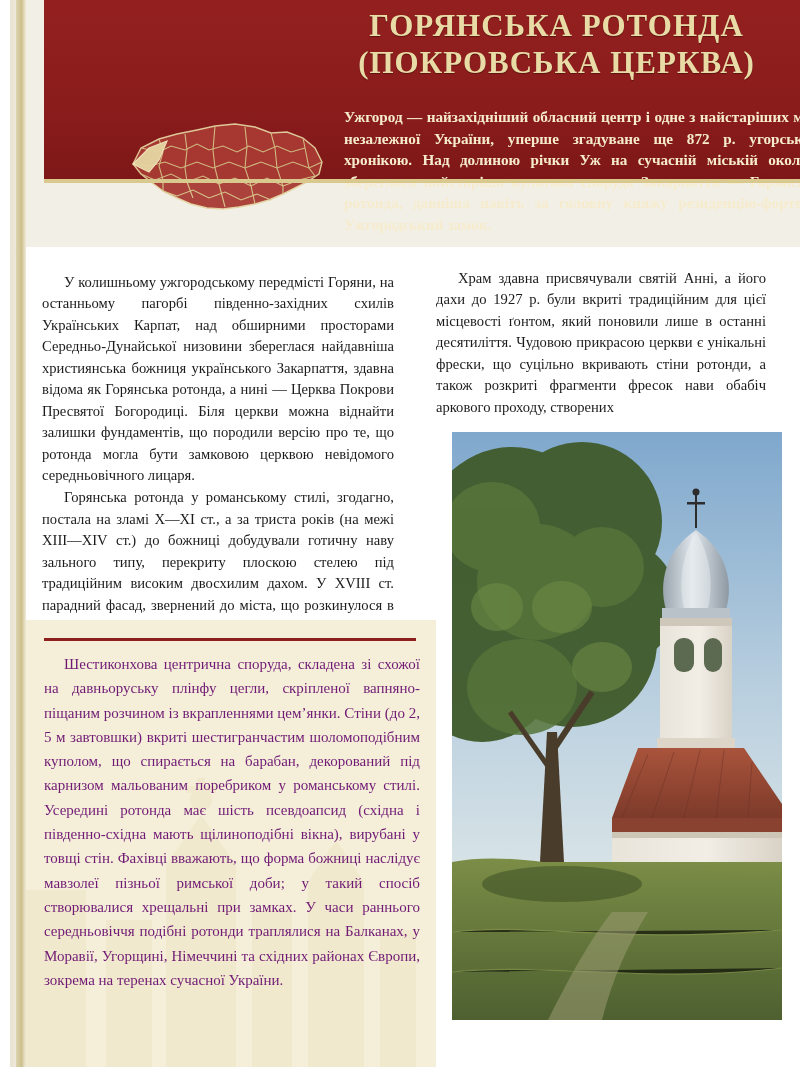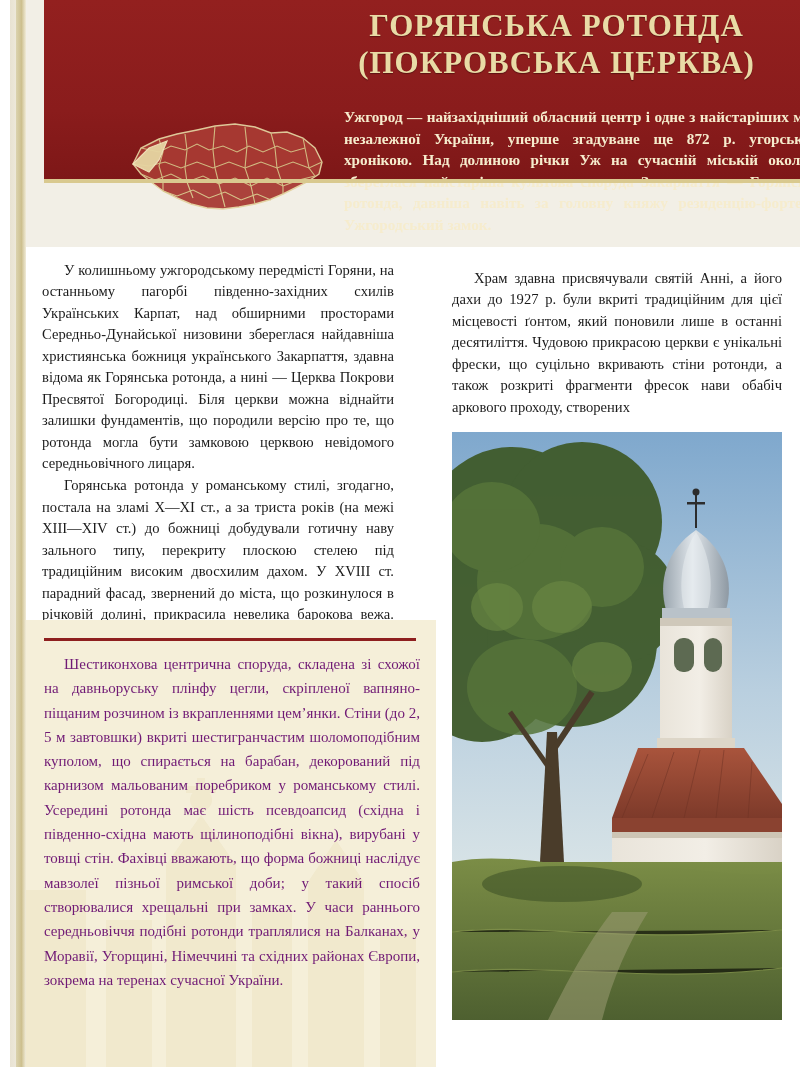--- a/index.html
+++ b/index.html
@@ -79,26 +79,26 @@
     font-family: "Liberation Serif", serif;
     font-size: 15.2px;
     line-height: 1.42;
     text-align: justify;
     font-weight: bold;
   }
 
   
   .col-left {
     position: absolute;
-    left: 42px; top: 260px;
+    left: 42px; top: 272px;
     width: 352px;
   }
   .col-right {
     position: absolute;
-    left: 452px; top: 268px;
+    left: 436px; top: 268px;
     width: 330px;
   }
   .bodytext {
     font-family: "Liberation Serif", serif;
     font-size: 14.6px;
     line-height: 1.47;
     color: #1b1b1b;
     text-align: justify;
     text-indent: 22px;
     margin: 0 0 1px 0;

